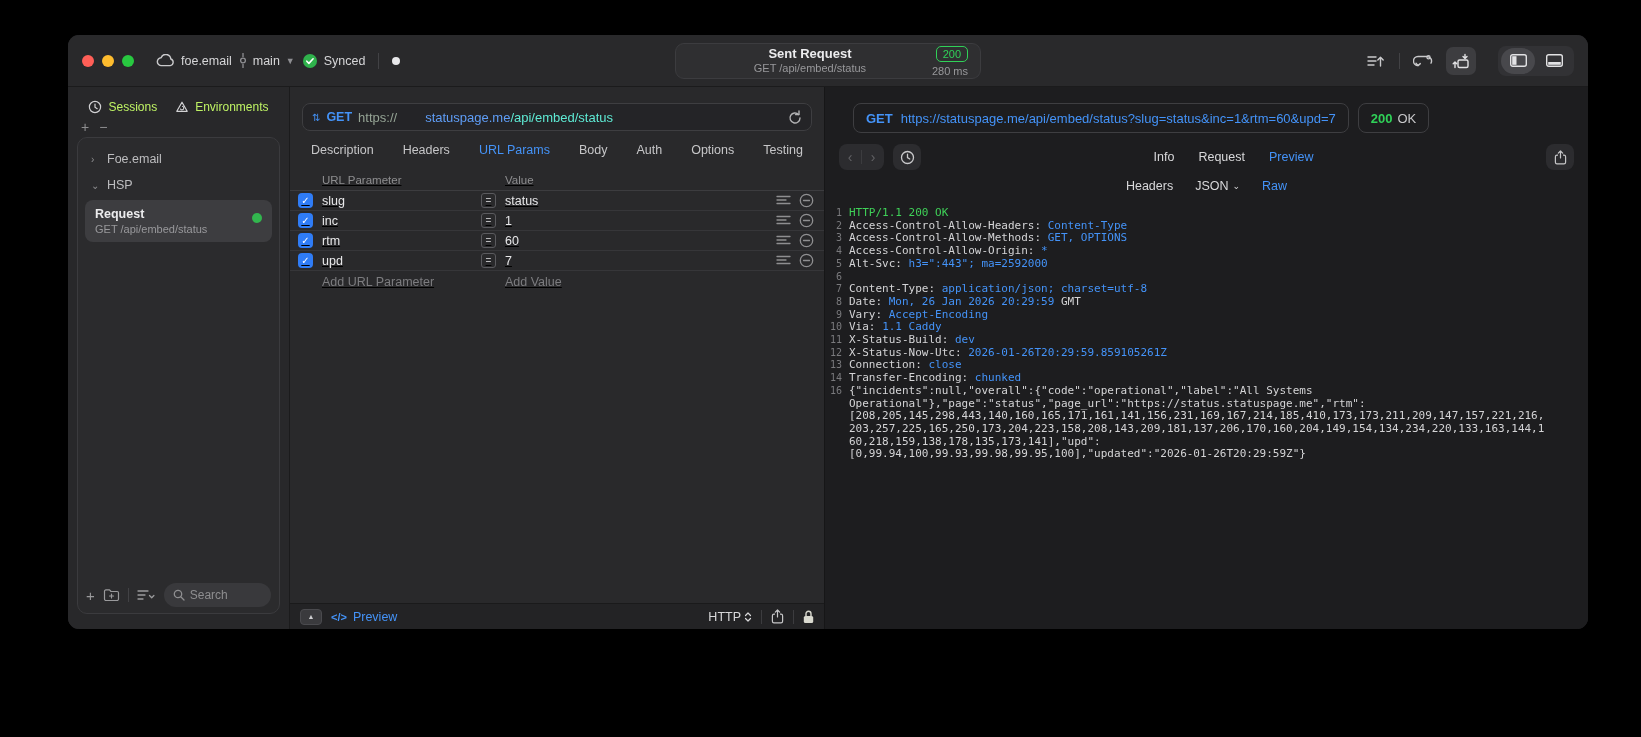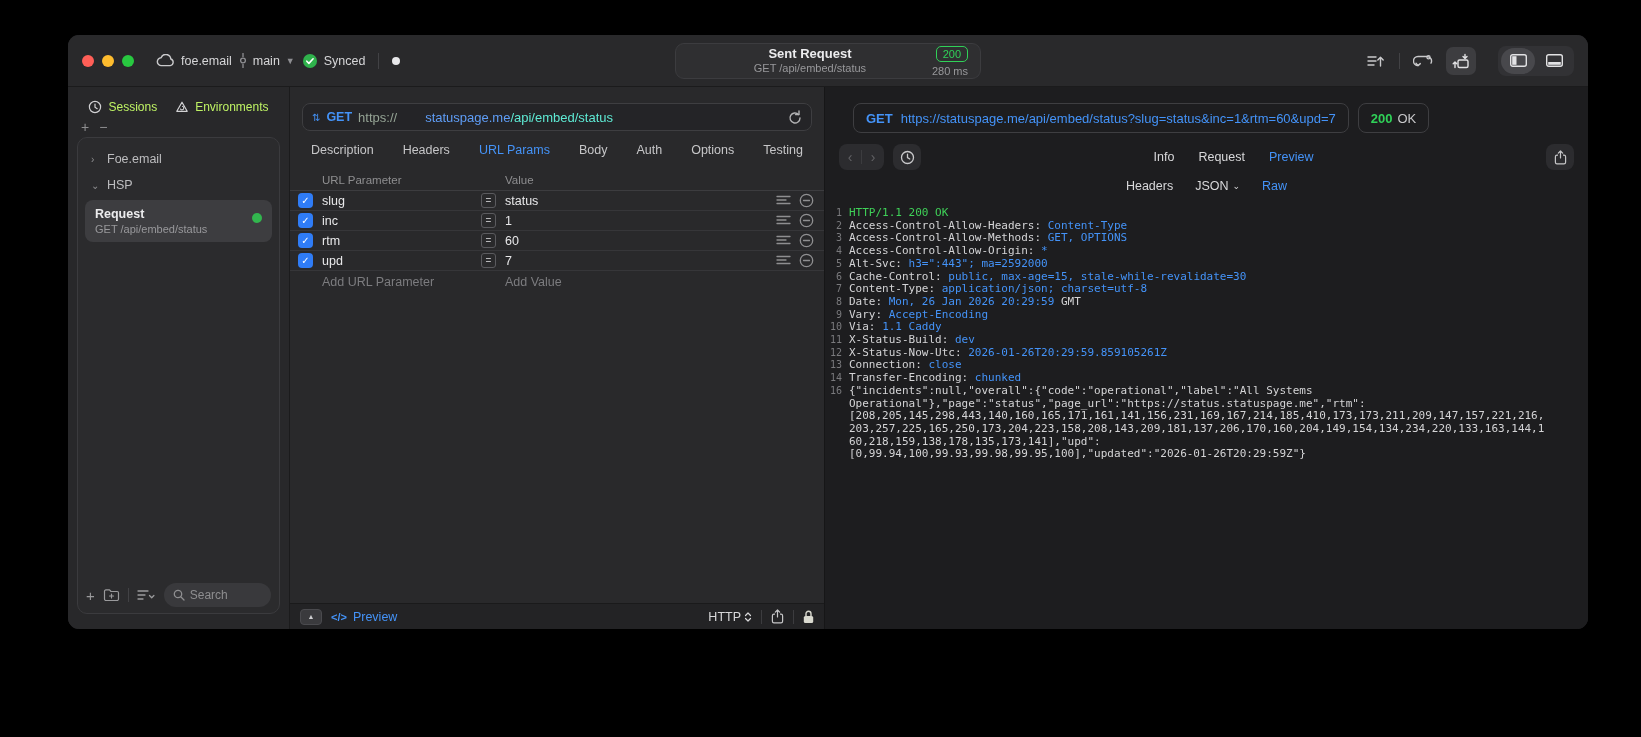--- a/index.html
+++ b/index.html
@@ -68,21 +68,21 @@
   .editor { width:535px; flex:none; background:#29292b; display:flex; flex-direction:column; border-right:1px solid #161617; }
   .url-bar { margin:16px 12px 0; height:28px; border:1px solid #3e3e41; border-radius:8px; background:#242427;
              display:flex; align-items:center; padding:0 9px; gap:6px; font-size:13px; }
   .method-stepper { color:#4493f8; font-size:10px; }
   .method { color:#4493f8; font-weight:bold; font-size:12.5px; }
   .u-scheme{ color:#95a495; } .u-host{ color:#5f9df6;padding-left:28px; } .u-path{ color:#5eead4; }
   .etabs { height:38px; display:flex; justify-content:center; align-items:center; gap:29px; flex:none; }
   .etabs .tab { color:#c6c6c8; font-size:12.5px; cursor:default; }
   .etabs .tab.active { color:#4493f8; }
 
-  .ptable { flex:none; font-size:12.5px; }
+  .ptable { flex:none; font-size:12.5px;text-decoration:underline; }
   .prow { display:grid; grid-template-columns:15px 150px 15px 1fr 42px; column-gap:9px;
           align-items:center; height:20px; padding:0 10px 0 8px; border-bottom:1px solid #363639; }
   .prow.head { height:22px; color:#8e8e90; font-size:11.5px; border-bottom:1px solid #3c3c3f; }
   .pcheck { width:15px; height:15px; background:#2f7cf6; border-radius:4px; color:#fff; font-size:10px;
             display:flex; align-items:center; justify-content:center; }
   .pname, .pval { color:#e8e8ea; }
   .peq { width:15px; height:15px; border:1px solid #5a5a5e; border-radius:3px; color:#b8b8ba;
          font-size:10px; display:flex; align-items:center; justify-content:center; }
   .picons { display:flex; gap:8px; justify-content:flex-end; align-items:center; }
   .prow.add { color:#7c7c7f; height:22px; border-bottom:none; }
@@ -542,21 +542,20 @@
           <div class="cline">
             <span class="ln">4</span>
             <span class="lt"><span class="seg-n">Access-Control-Allow-Origin: </span><span class="seg-v">*</span></span>
           </div>
           <div class="cline">
             <span class="ln">5</span>
             <span class="lt"><span class="seg-n">Alt-Svc: </span><span class="seg-v">h3=":443"; ma=2592000</span></span>
           </div>
           <div class="cline">
             <span class="ln">6</span>
-            <span class="lt"><span class="seg-n">Cache-Control: </span><span class="seg-v">public, max-age=15, stale-while-revalidate=30</span></span>
           </div>
           <div class="cline">
             <span class="ln">7</span>
             <span class="lt"><span class="seg-n">Content-Type: </span><span class="seg-v">application/json; charset=utf-8</span></span>
           </div>
           <div class="cline">
             <span class="ln">8</span>
             <span class="lt"><span class="seg-n">Date: </span><span class="seg-v">Mon, 26 Jan 2026 20:29:59</span><span class="seg-n"> GMT</span></span>
           </div>
           <div class="cline">

